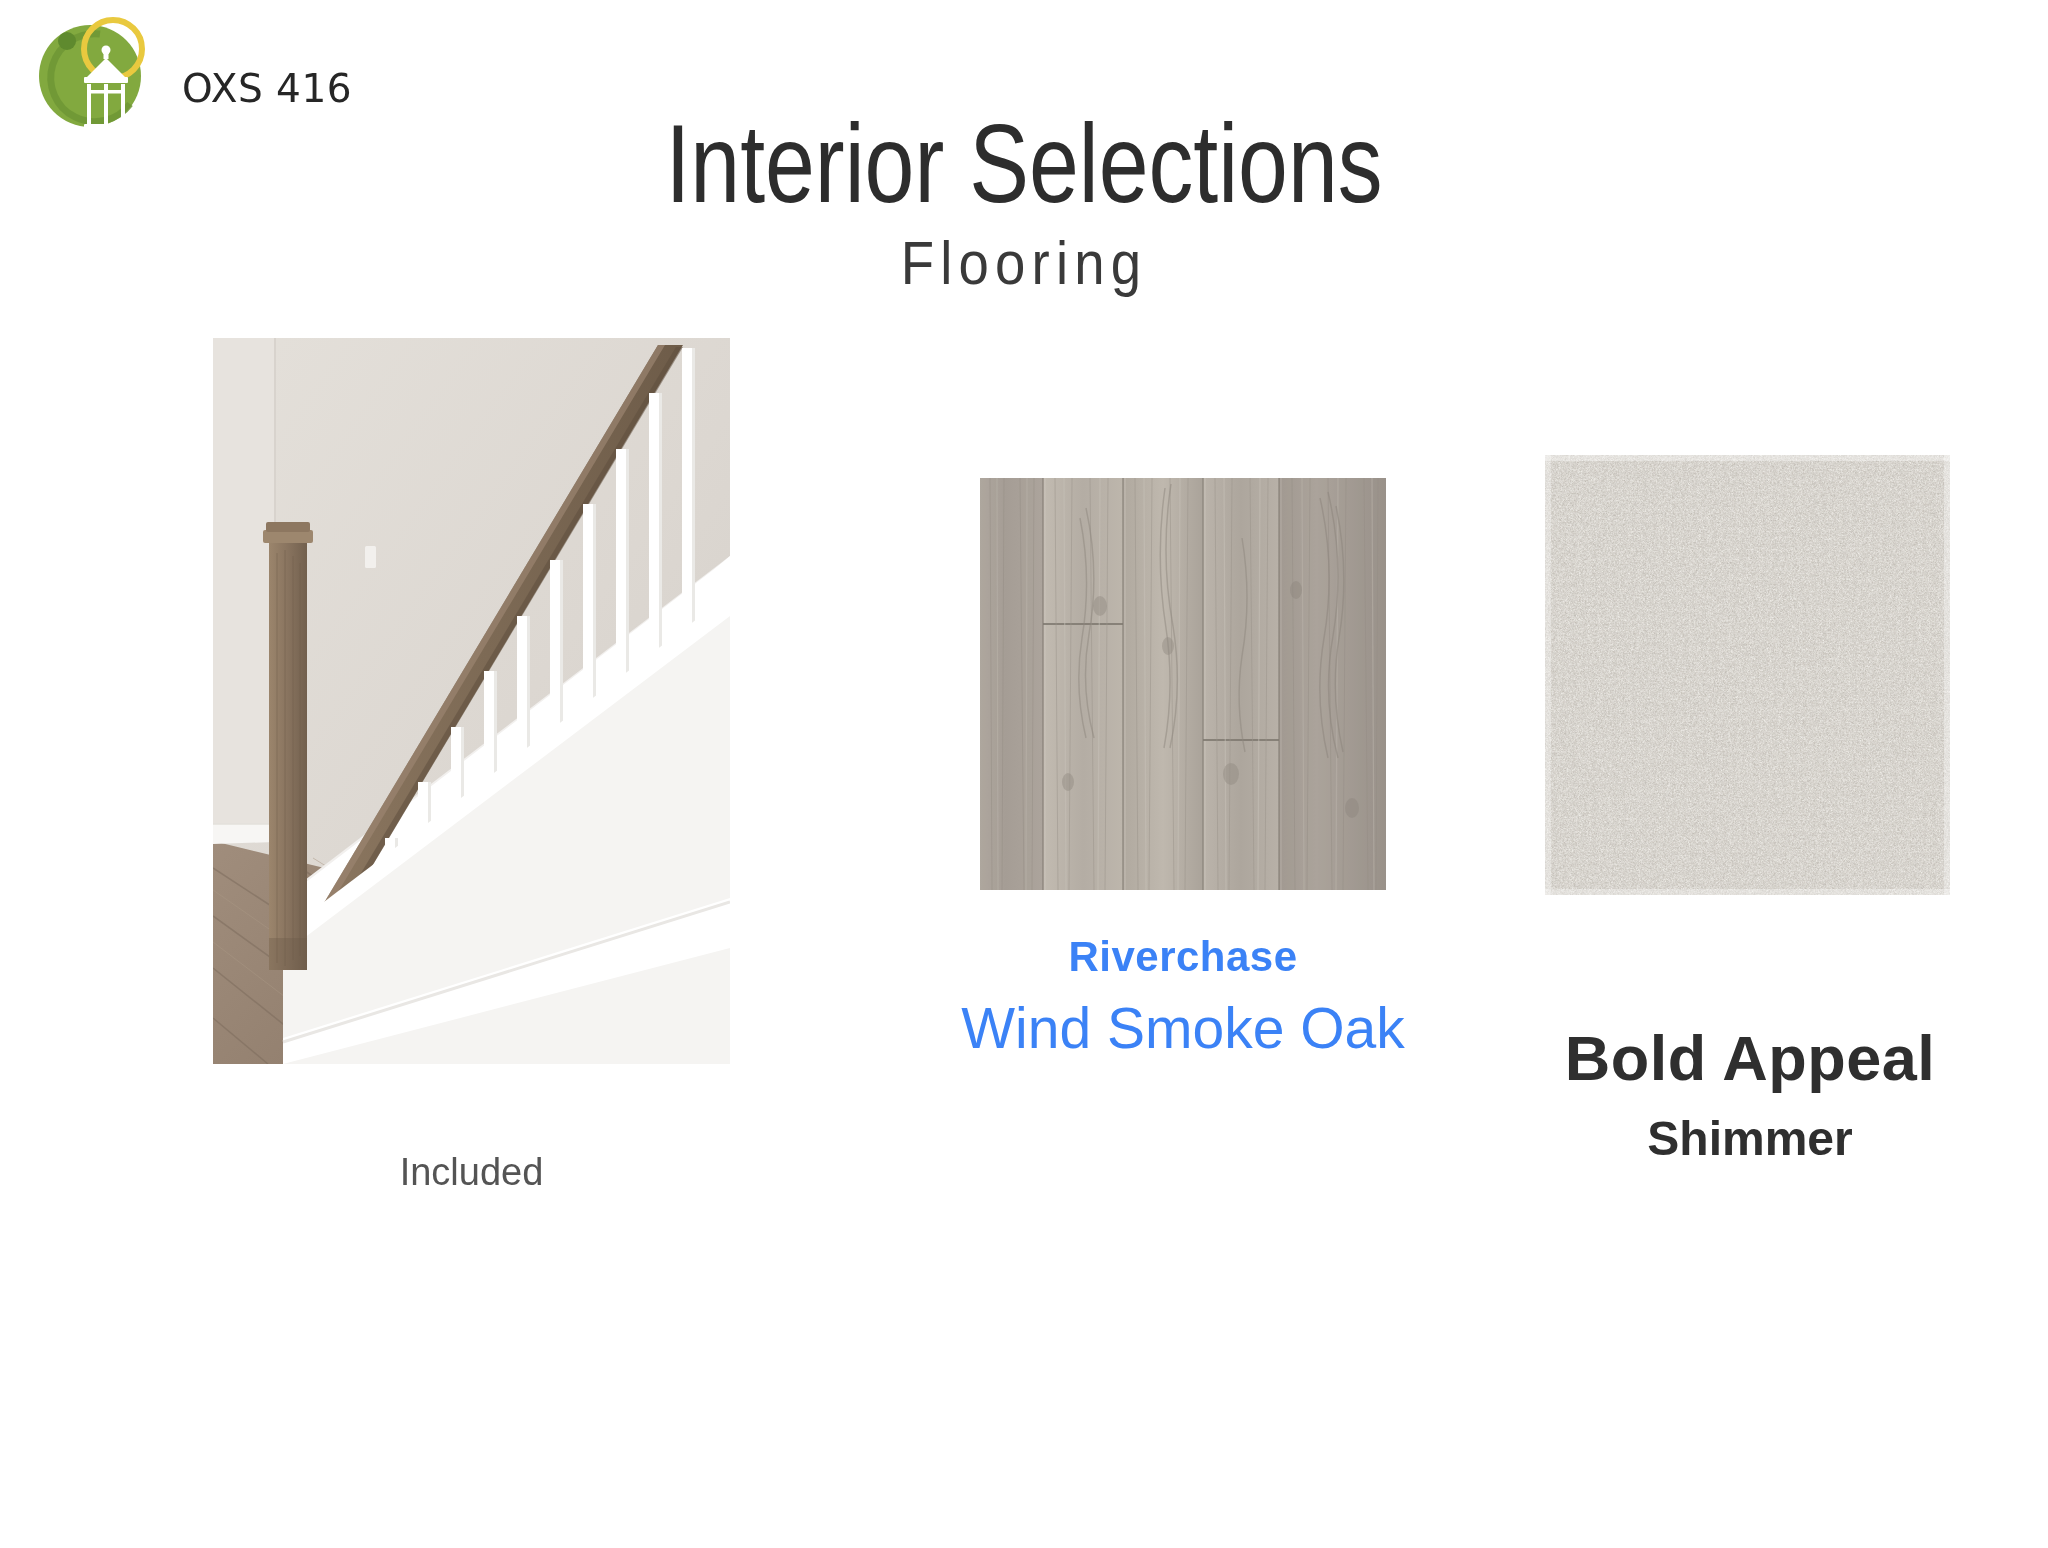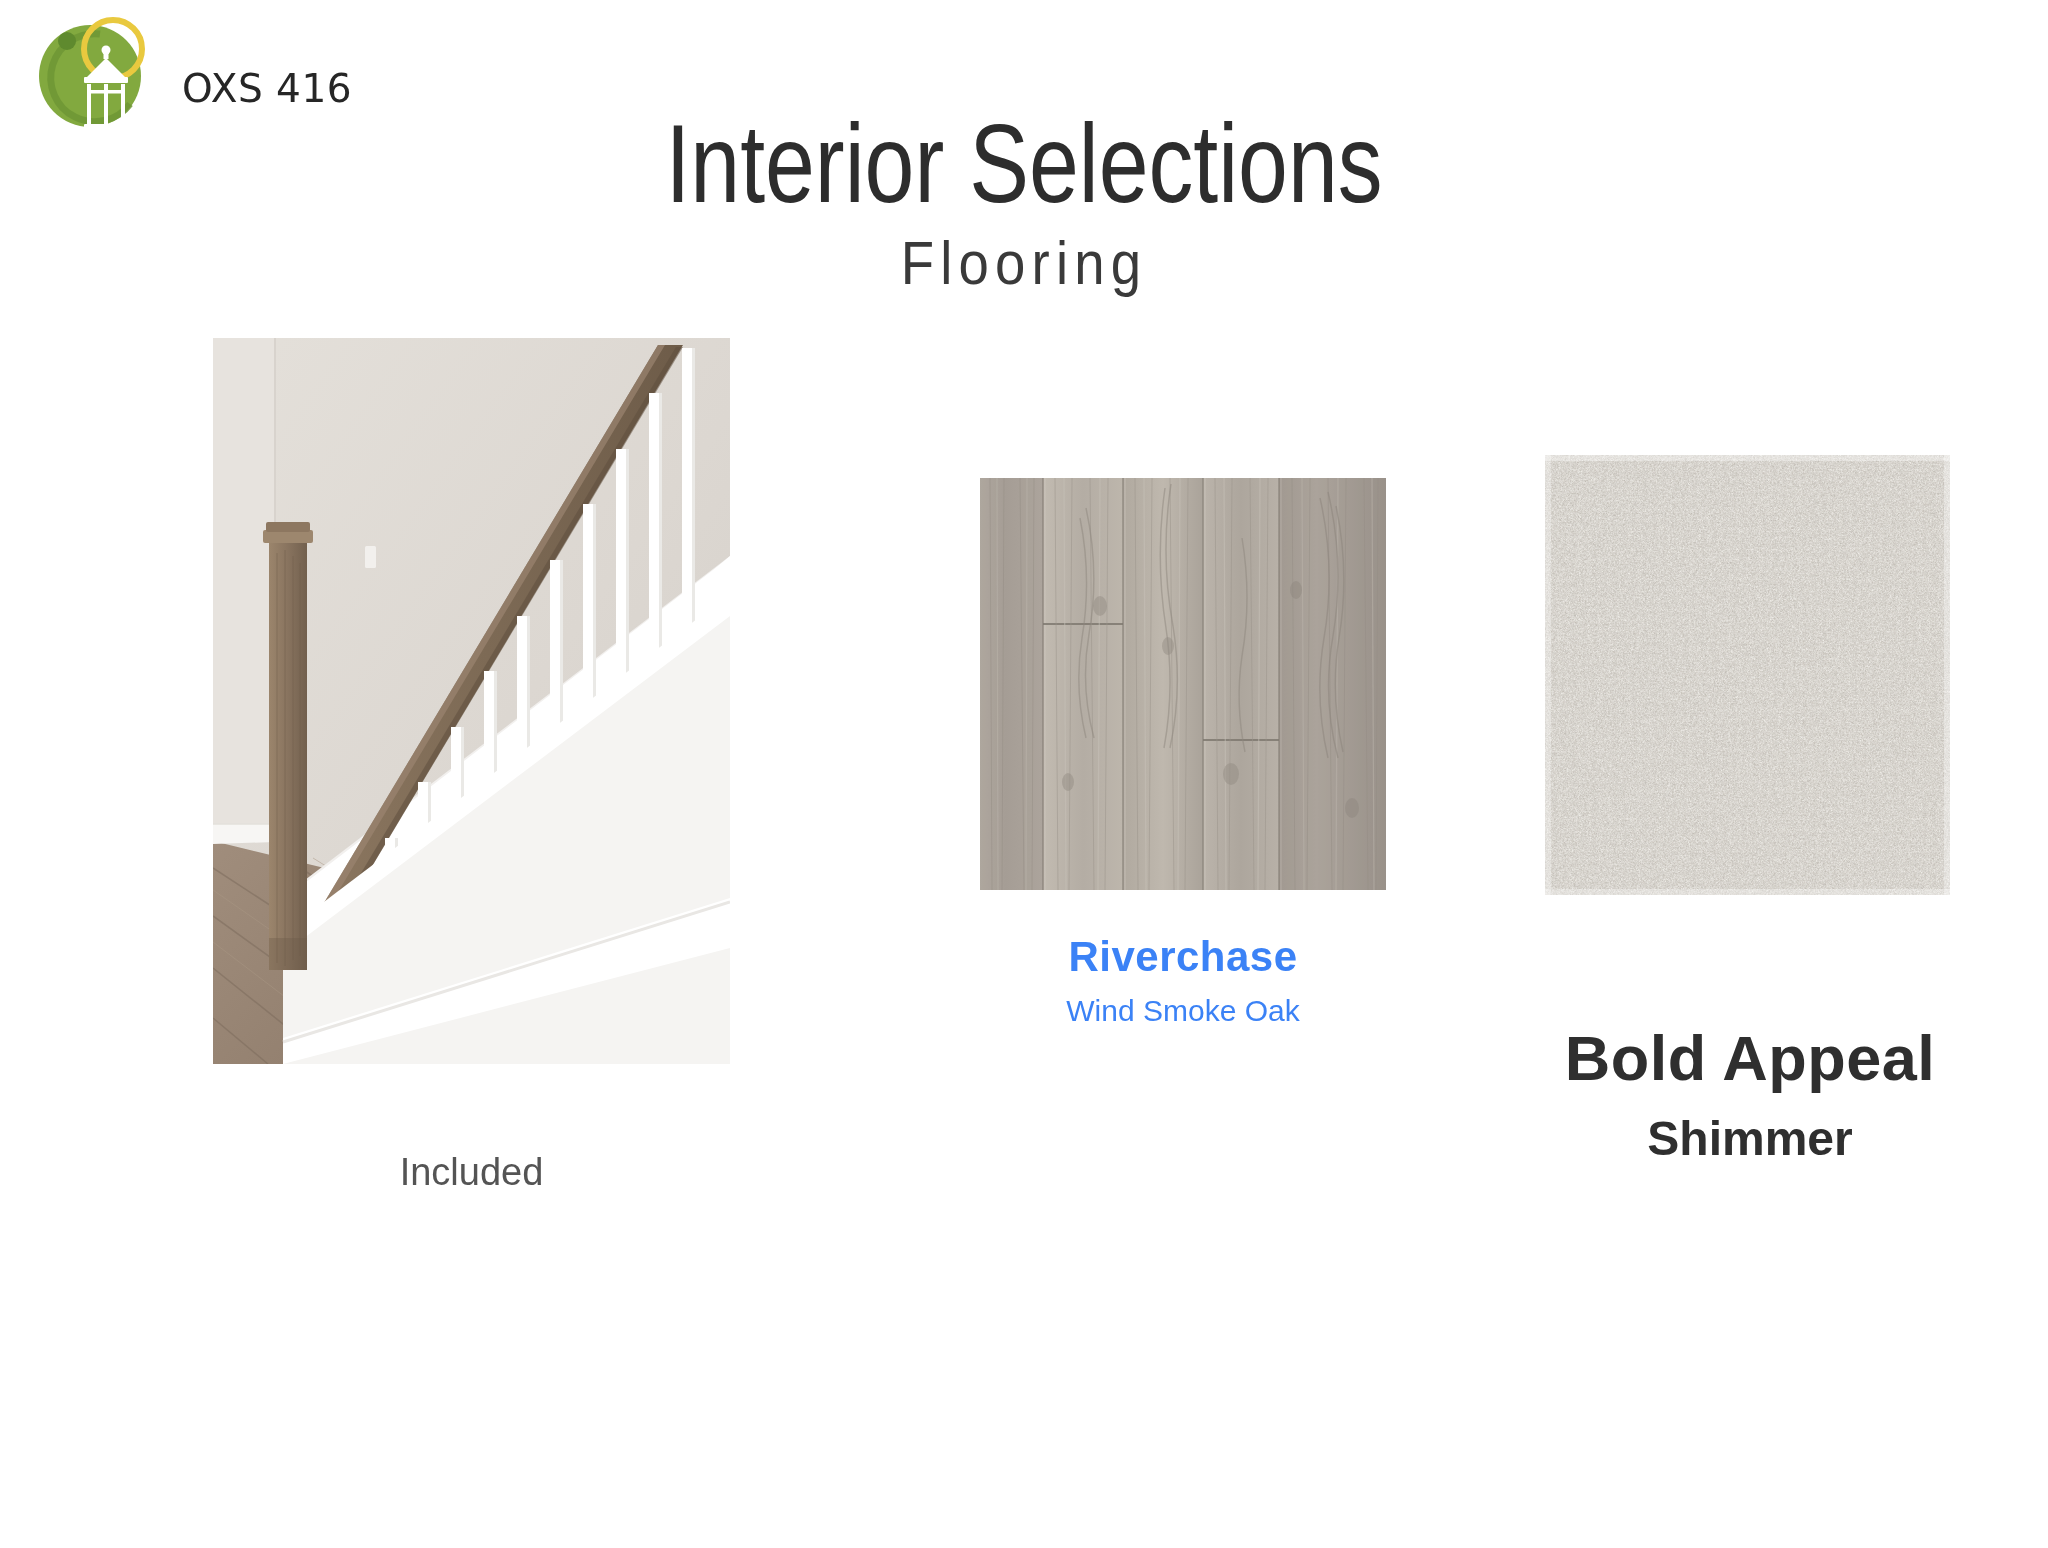--- a/index.html
+++ b/index.html
@@ -107,21 +107,21 @@
   #stairs-caption .cap-line + .cap-line { margin-top: 18px; text-align: center; }
 
   
   #item-wood { left: 980px; top: 478px; width: 406px; }
   #wood-swatch { width: 406px; height: 412px; }
   #wood-caption {
     left: 960px; top: 930px; width: 446px;
     color: #3b82f6;
   }
   #wood-caption .cap-title { font-size: 42px; font-weight: 700; letter-spacing: 0.5px; }
-  #wood-caption .cap-sub { font-size: 30px; font-weight: 400; margin-top: 6px; }
+  #wood-caption .cap-sub { font-size: 57px; font-weight: 400; margin-top: 6px; }
 
   
   #item-carpet { left: 1545px; top: 455px; width: 405px; }
   #carpet-swatch { width: 405px; height: 440px; }
   #carpet-caption {
     left: 1530px; top: 1018px; width: 440px;
     color: #2f2f2f;
   }
   #carpet-caption .cap-title { font-size: 63px; font-weight: 700; letter-spacing: 0.5px; }
   #carpet-caption .cap-sub { font-size: 48px; font-weight: 700; margin-top: 8px; }

